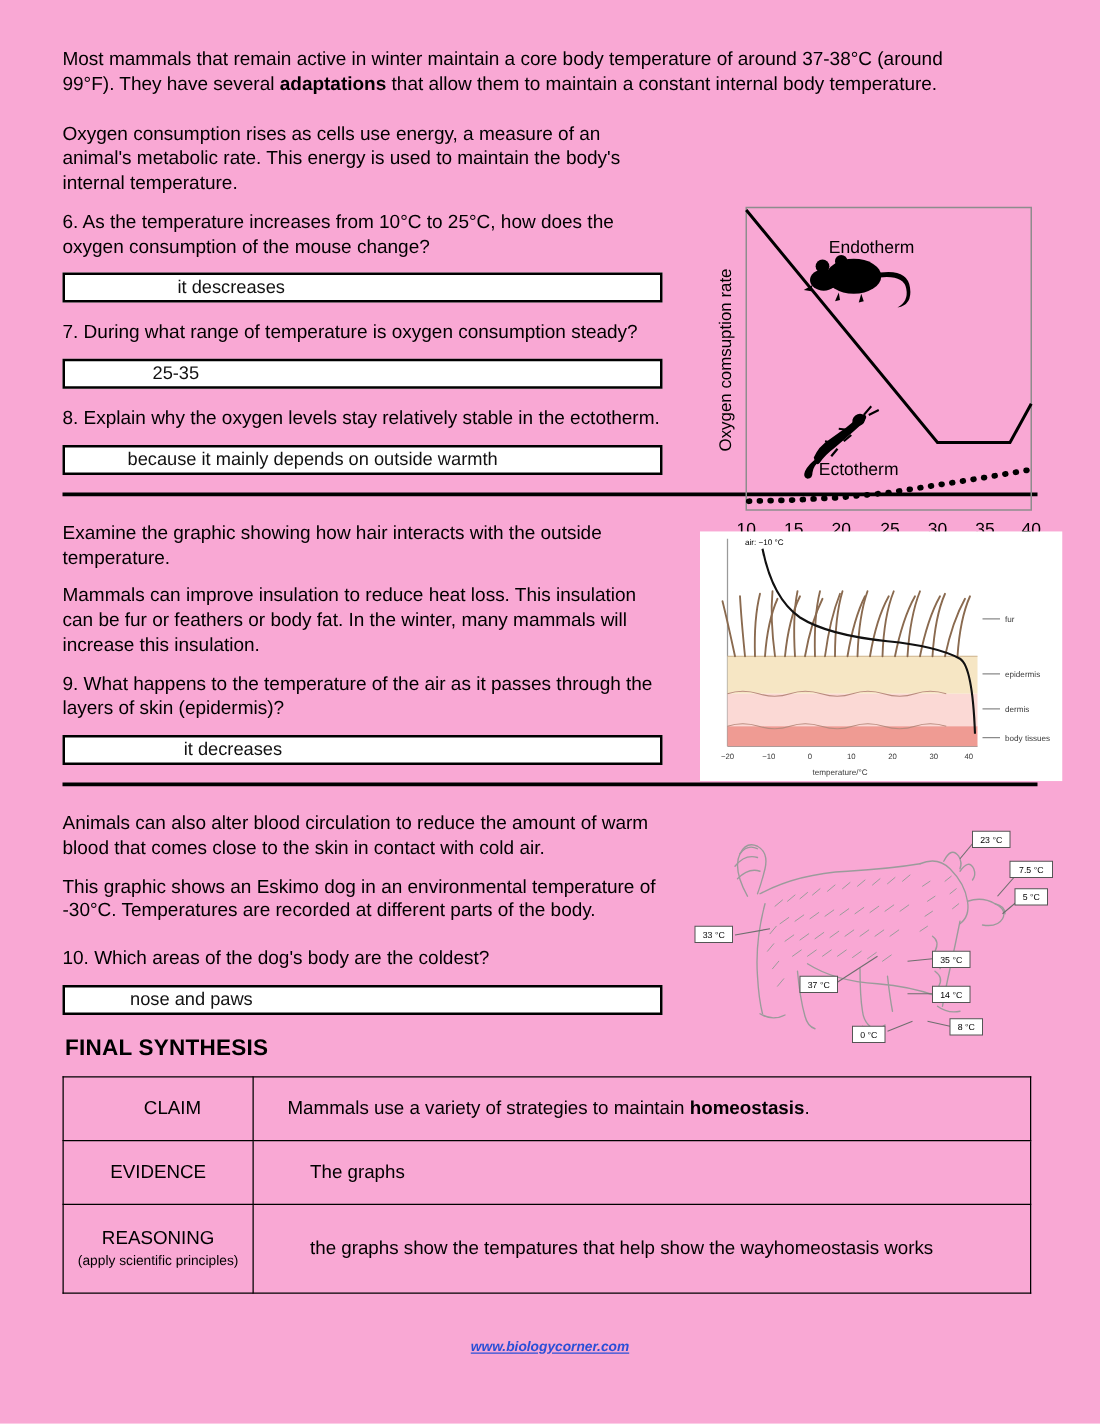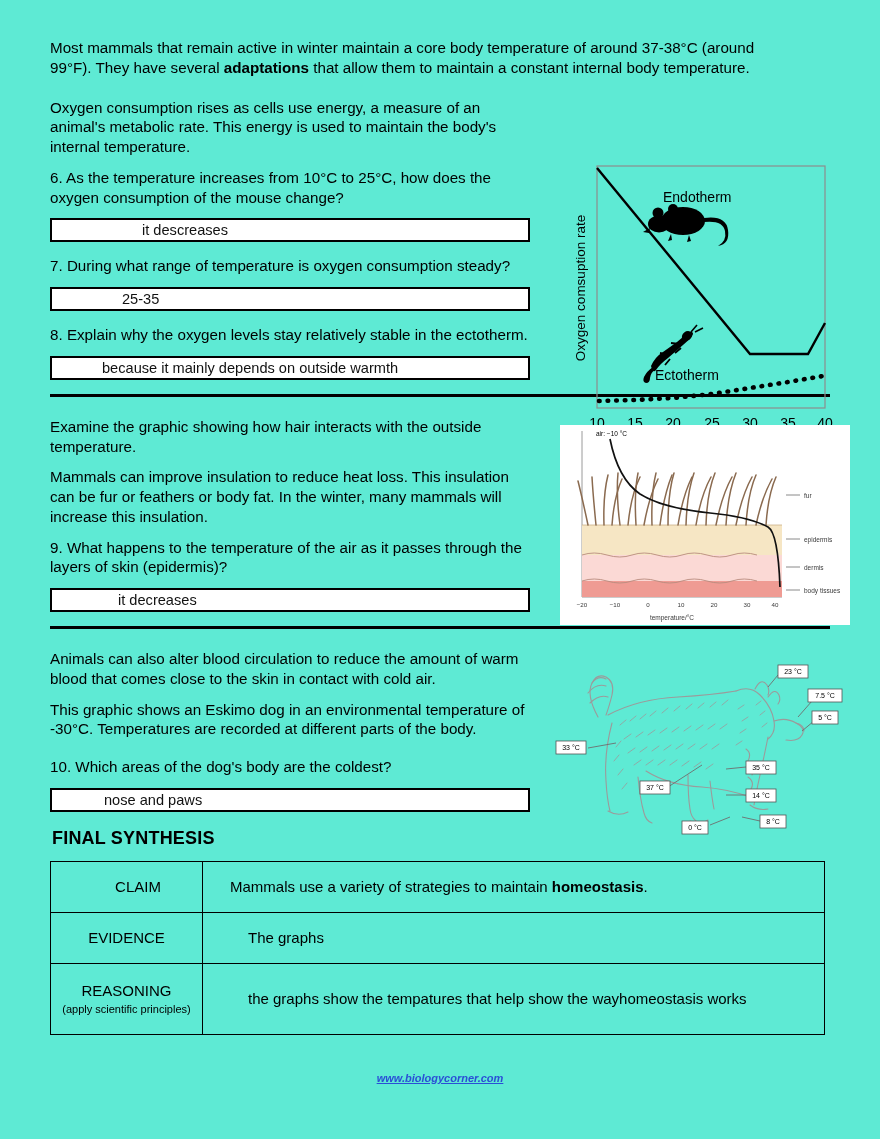--- a/index.html
+++ b/index.html
@@ -9,21 +9,21 @@
     background: #ffffff;
   }
   body {
     font-family: "Liberation Sans", sans-serif;
     color: #000000;
   }
   .page {
     position: relative;
     width: 880px;
     height: 1139px;
-    background: #5eead4;
+    background: #f9a8d4;
     overflow: hidden;
   }
   .content {
     position: absolute;
     left: 50px;
     top: 38px;
     width: 780px;
   }
 
   p.para {
@@ -221,21 +221,21 @@
 
     <hr class="divider">
 
     <div class="sec1">
       <div class="sec1-left">
         <p class="para">Examine the graphic showing how hair interacts with the outside temperature.</p>
         <p class="para">Mammals can  improve insulation to reduce heat loss.  This insulation can be fur or feathers or body fat. In the winter, many mammals will increase this insulation.</p>
 
         <p class="para">9.  What happens to the temperature of the air as it passes through the layers of skin (epidermis)?</p>
         <div class="answer-box">
-          <span class="answer-text" style="padding-left:66px">it decreases</span>
+          <span class="answer-text" style="padding-left:95px">it decreases</span>
         </div>
       </div>
 
       <div class="fig-skin">
         <svg width="290" height="200" viewBox="0 0 290 200">
 
           <rect x="0" y="0" width="290" height="200" fill="#ffffff"></rect>
 
           <line x1="22" y1="6" x2="22" y2="172" stroke="#9a9a9a" stroke-width="1"></line>
           <line x1="22" y1="172" x2="222" y2="172" stroke="#9a9a9a" stroke-width="1"></line>

